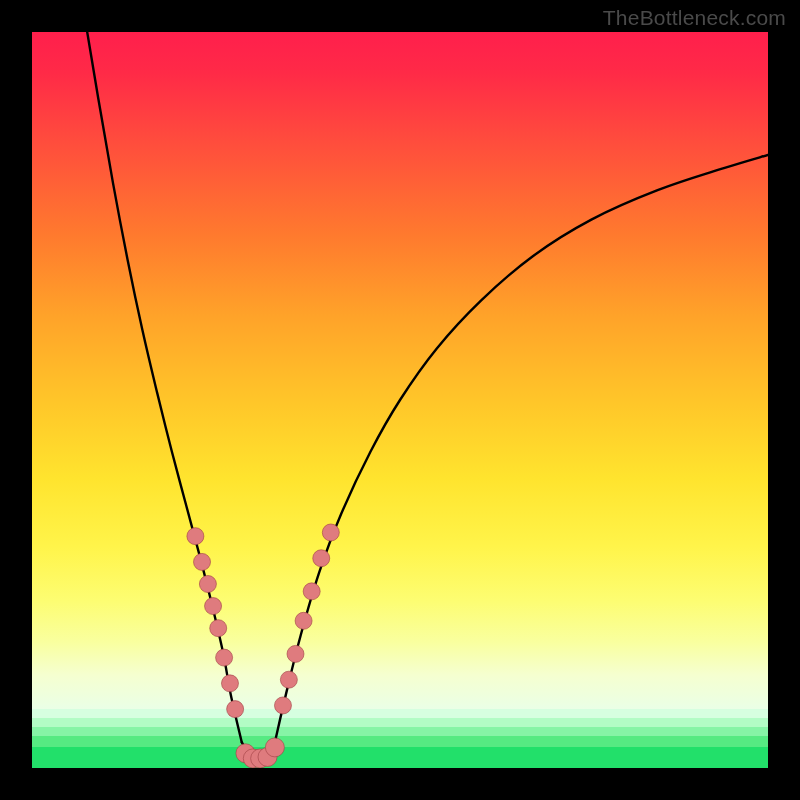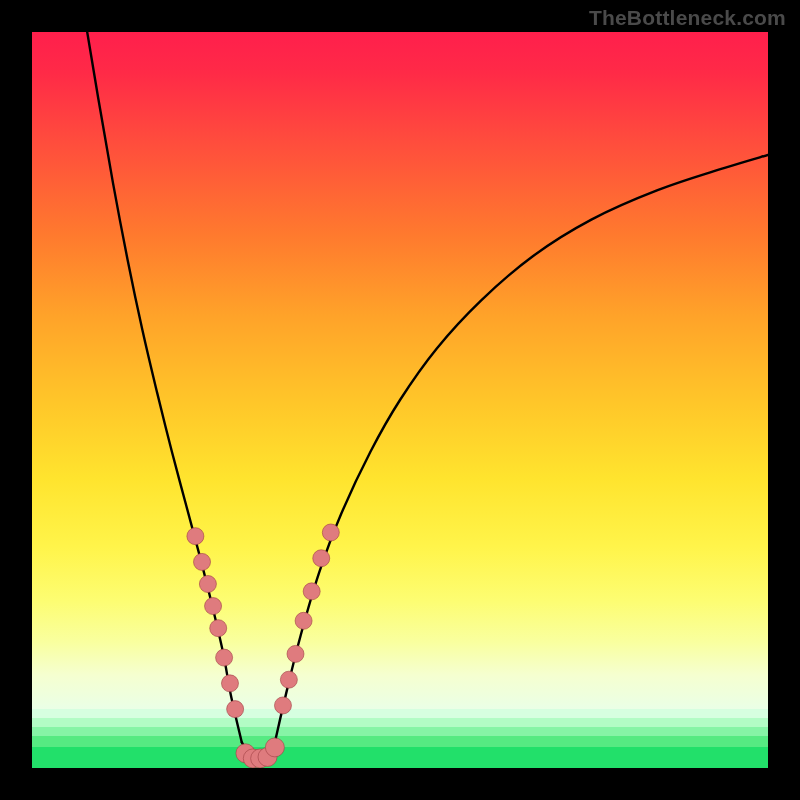--- a/index.html
+++ b/index.html
@@ -56,21 +56,21 @@
     inset: 0;
     width: 100%;
     height: 100%;
   }
   .watermark {
     position: absolute;
     top: 6px;
     right: 14px;
     color: #4a4a4a;
     font-size: 21px;
-    font-weight: 700;
+    font-weight: 400;
     letter-spacing: 0.2px;
     user-select: none;
   }
 </style>
 </head>
 <body>
 
 <div class="stage">
 
   <div class="watermark">TheBottleneck.com</div>

